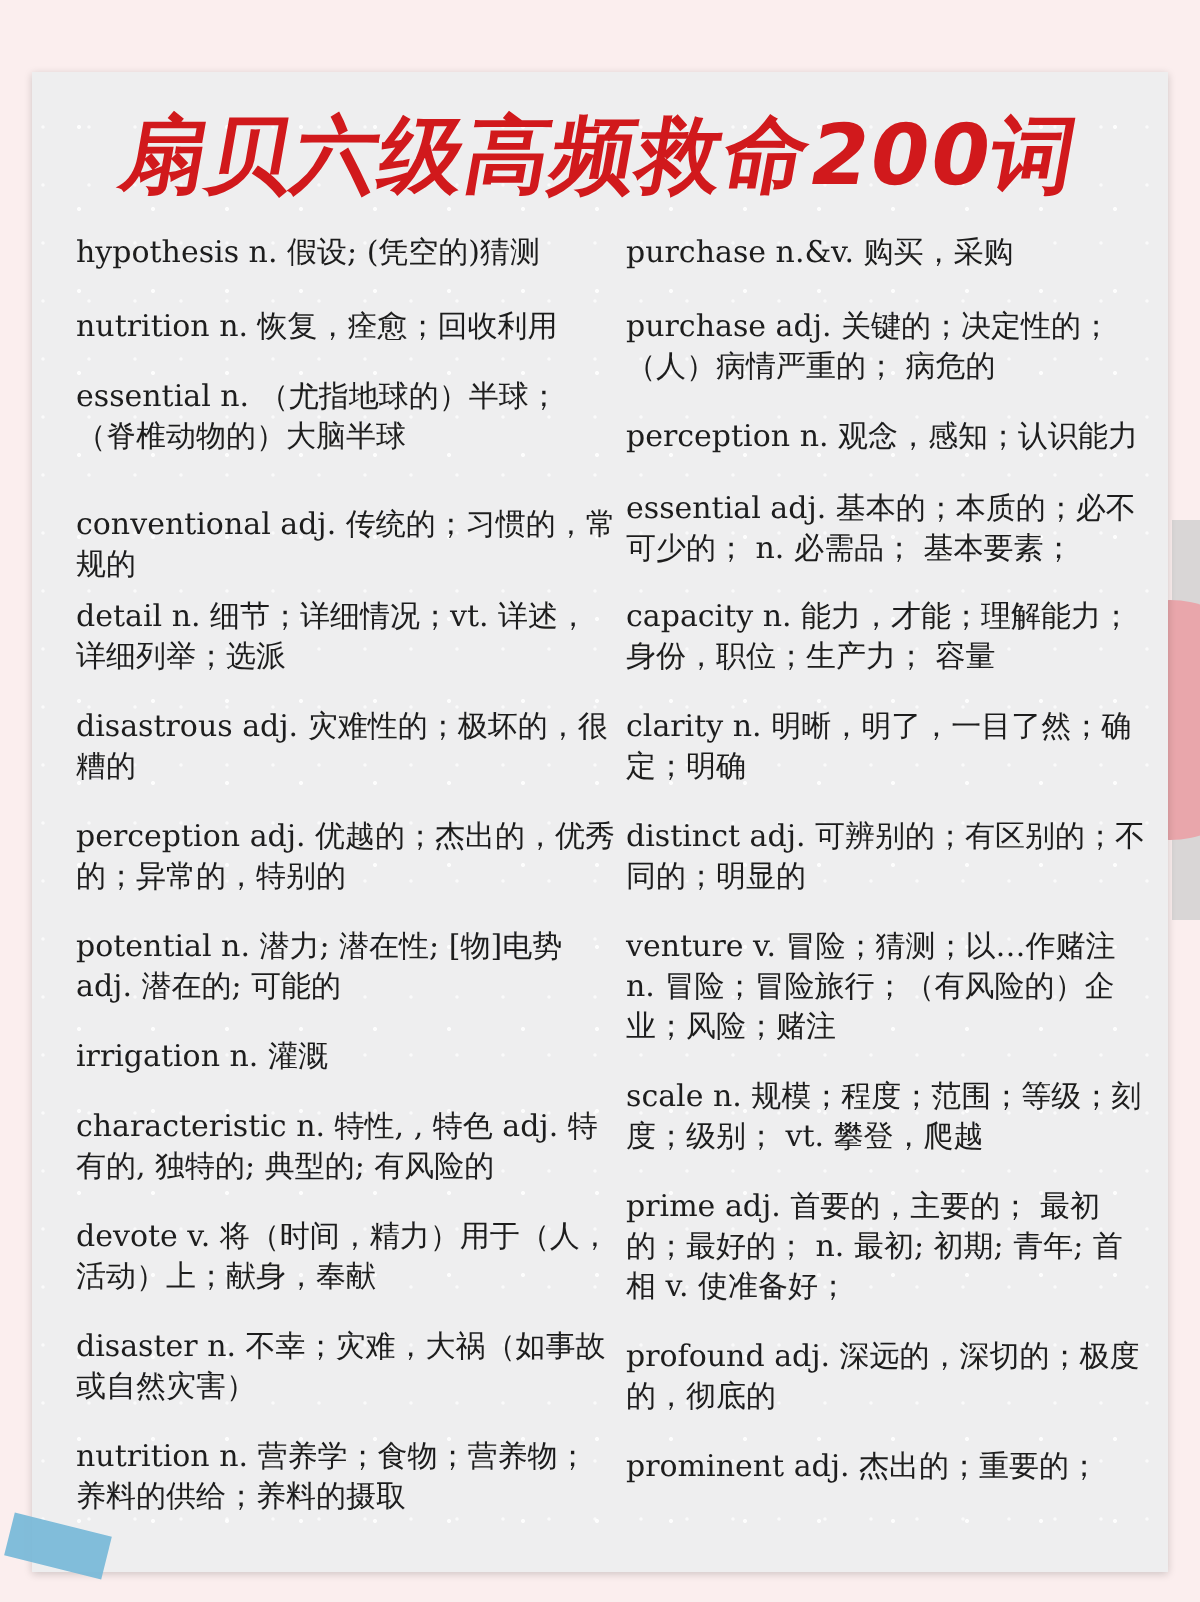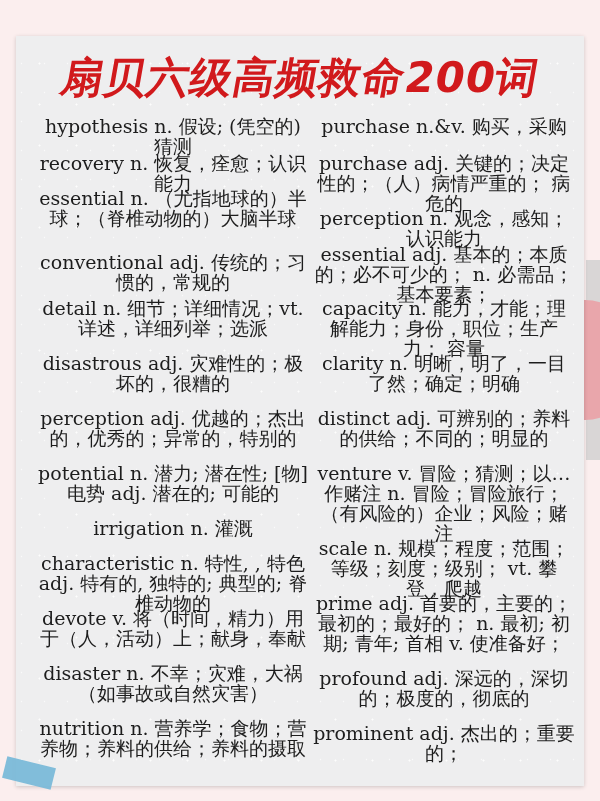--- a/index.html
+++ b/index.html
@@ -40,67 +40,67 @@
       color: #d1191c;
       transform: skewX(-10deg);
     }
     .col {
       position: absolute; top: 80px;
       width: 270px;
     }
     .col.left { left: 22px; }
     .col.right { left: 297px; width: 262px; }
     .entry {
-      font-size: 19px;
+      font-size: 15px;
       line-height: 20px;
       color: #1d1d1d;
       position: absolute;
-      left: 0; right: 0; text-align: center;
+      left: 0; right: 0;
     }
     .tape {
       position: absolute; left: 4px; top: 762px;
       width: 50px; height: 22px;
       background: #7ab9d8;
       transform: rotate(14deg);
       opacity: 0.95;
     }
   </style>
 </head>
 <body>
 
 <div class="deco-gray-sheet"></div>
 <div class="deco-pink-blob"></div>
 
 <div class="card">
   <div class="title">扇贝六级高频救命200词</div>
 
   <div class="col left">
     <div class="entry" style="top:0px">hypothesis n. 假设; (凭空的)猜测</div>
-    <div class="entry" style="top:37px">recovery n. 恢复，痊愈；认识能力</div>
+    <div class="entry" style="top:37px">nutrition n. 恢复，痊愈；回收利用</div>
     <div class="entry" style="top:72px">essential n. （尤指地球的）半球；（脊椎动物的）大脑半球</div>
     <div class="entry" style="top:136px">conventional adj. 传统的；习惯的，常规的</div>
     <div class="entry" style="top:182px">detail n. 细节；详细情况；vt. 详述，详细列举；选派</div>
     <div class="entry" style="top:237px">disastrous adj. 灾难性的；极坏的，很糟的</div>
     <div class="entry" style="top:292px">perception adj. 优越的；杰出的，优秀的；异常的，特别的</div>
     <div class="entry" style="top:347px">potential n. 潜力; 潜在性; [物]电势 adj. 潜在的; 可能的</div>
     <div class="entry" style="top:402px">irrigation n. 灌溉</div>
-    <div class="entry" style="top:437px">characteristic n. 特性, , 特色 adj. 特有的, 独特的; 典型的; 脊椎动物的</div>
+    <div class="entry" style="top:437px">characteristic n. 特性, , 特色 adj. 特有的, 独特的; 典型的; 有风险的</div>
     <div class="entry" style="top:492px">devote v. 将（时间，精力）用于（人，活动）上；献身，奉献</div>
     <div class="entry" style="top:547px"> disaster n. 不幸；灾难，大祸（如事故或自然灾害）</div>
     <div class="entry" style="top:602px">nutrition n. 营养学；食物；营养物；养料的供给；养料的摄取</div>
   </div>
 
   <div class="col right">
     <div class="entry" style="top:0px">purchase n.&amp;v. 购买，采购</div>
     <div class="entry" style="top:37px">purchase adj. 关键的；决定性的；（人）病情严重的； 病危的</div>
     <div class="entry" style="top:92px">perception n. 观念，感知；认识能力</div>
     <div class="entry" style="top:128px">essential adj. 基本的；本质的；必不可少的； n. 必需品； 基本要素；</div>
     <div class="entry" style="top:182px">capacity n. 能力，才能；理解能力；身份，职位；生产力； 容量</div>
     <div class="entry" style="top:237px">clarity n. 明晰，明了，一目了然；确定；明确</div>
-    <div class="entry" style="top:292px">distinct adj. 可辨别的；养料的供给；不同的；明显的</div>
+    <div class="entry" style="top:292px">distinct adj. 可辨别的；有区别的；不同的；明显的</div>
     <div class="entry" style="top:347px">venture v. 冒险；猜测；以…作赌注 n. 冒险；冒险旅行；（有风险的）企业；风险；赌注</div>
     <div class="entry" style="top:422px">scale n. 规模；程度；范围；等级；刻度；级别； vt. 攀登，爬越</div>
     <div class="entry" style="top:477px"> prime adj. 首要的，主要的； 最初的；最好的；  n. 最初; 初期; 青年; 首相 v. 使准备好；</div>
     <div class="entry" style="top:552px">profound adj. 深远的，深切的；极度的，彻底的</div>
     <div class="entry" style="top:607px">prominent adj. 杰出的；重要的；</div>
   </div>
 </div>
 
 <div class="tape"></div>
 

